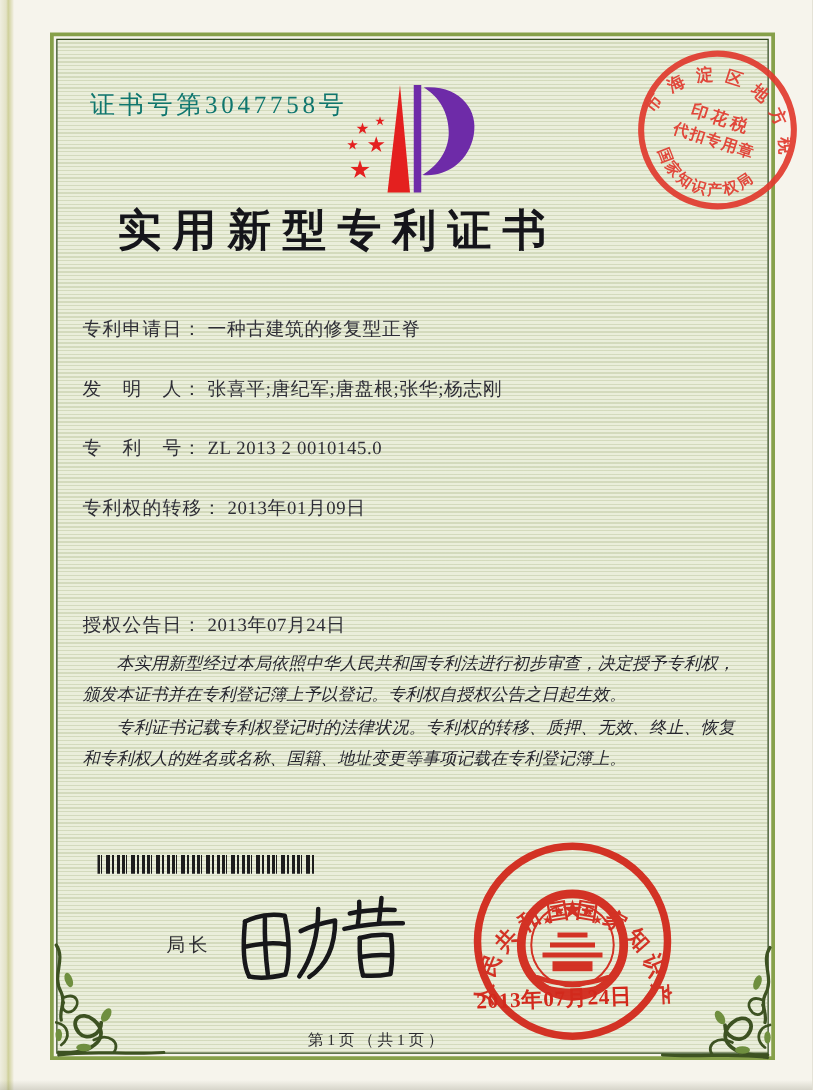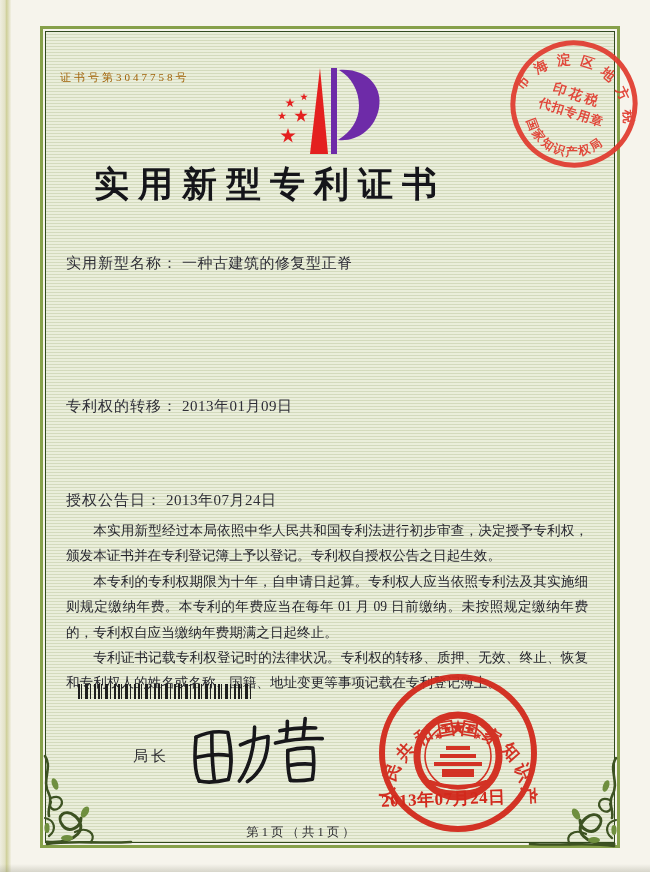--- a/index.html
+++ b/index.html
@@ -24,42 +24,42 @@
   .frame-inner {
     position:absolute; inset:2px; border:1.5px solid #31491e;
     background-color:#eaeedb;
     background-image:repeating-linear-gradient(0deg,
       rgba(158,172,118,.30) 0px, rgba(158,172,118,.30) 1px,
       rgba(255,255,255,0) 1px, rgba(255,255,255,0) 3px);
   }
   .content { position:absolute; inset:0; }
 
   .cert-no {
-    position:absolute; left:60px; top:70px; font-size:11px;
-    letter-spacing:3px; color:#a16207;
+    position:absolute; left:72px; top:70px; font-size:20px;
+    letter-spacing:3px; color:#0f766e;
   }
   .logo { position:absolute; left:252px; top:56px; width:146px; height:108px; }
   .tax-stamp {
     position:absolute; left:506px; top:36px; width:136px; height:136px;
     transform:rotate(18deg); opacity:.92;
   }
   .title {
     position:absolute; left:40px; width:460px; top:161px; text-align:center;
     font-size:35px; font-weight:bold; letter-spacing:9px; color:#15151a;
   }
   .field { position:absolute; left:66px; font-size:15px; color:#2e2e36; white-space:nowrap; }
   .field .lbl { letter-spacing:1px; }
   .field .val { margin-left:4px; letter-spacing:.5px;text-align:right; }
   .f0{top:254px}.f1{top:302px}.f2{top:349px}.f3{top:397px}.f4{top:444px}.f5{top:491px}
 
   .paras {
     position:absolute; left:66px; top:518px; width:522px;
     font-size:13.6px; line-height:25.4px; color:#26262e; text-align:justify;
   }
-  .paras p { text-indent:2em; margin:0; }
+  .paras p { text-indent:2em; margin:0;font-style:italic; }
 
   .barcode {
     position:absolute; left:78px; top:684px; width:175px; height:15px;
     background:repeating-linear-gradient(90deg,
       #1d1d1d 0 2px, rgba(0,0,0,0) 2px 3px,
       #1d1d1d 3px 4px, rgba(0,0,0,0) 4px 7px,
       #1d1d1d 7px 10px, rgba(0,0,0,0) 10px 12px,
       #1d1d1d 12px 13px, rgba(0,0,0,0) 13px 16px,
       #1d1d1d 16px 18px, rgba(0,0,0,0) 18px 20px);
   }
@@ -133,32 +133,37 @@
       <text class="seal-text" font-size="12" fill="#e13a2e">
         <textPath href="#ts-bot" startOffset="50%" text-anchor="middle" textLength="95">国家知识产权局</textPath>
       </text>
       <text class="seal-text" x="68" y="63" text-anchor="middle" font-size="13.5" letter-spacing="3" fill="#e13a2e">印花税</text>
       <text class="seal-text" x="68" y="81" text-anchor="middle" font-size="12.5" letter-spacing="1" fill="#e13a2e">代扣专用章</text>
     </svg>
 
     <div class="title">实用新型专利证书</div>
 
     <div class="field f0">
-      <span class="lbl">实用新型名称：</span><span class="val">一种古建筑的修复型正脊</span>
+      <span class="lbl">专利申请日：</span><span class="val">一种古建筑的修复型正脊</span>
+    </div>
+    <div class="field f1">
+      <span class="lbl">发　明　人：</span><span class="val">张喜平;唐纪军;唐盘根;张华;杨志刚</span>
+    </div>
+    <div class="field f2">
+      <span class="lbl">专　利　号：</span><span class="val">ZL 2013 2 0010145.0</span>
     </div>
     <div class="field f3">
       <span class="lbl">专利权的转移：</span><span class="val">2013年01月09日</span>
     </div>
     <div class="field f5">
       <span class="lbl">授权公告日：</span><span class="val">2013年07月24日</span>
     </div>
 
     <div class="paras">
       <p>本实用新型经过本局依照中华人民共和国专利法进行初步审查，决定授予专利权，颁发本证书并在专利登记簿上予以登记。专利权自授权公告之日起生效。</p>
-      <p>本专利的专利权期限为十年，自申请日起算。专利权人应当依照专利法及其实施细则规定缴纳年费。本专利的年费应当在每年 01 月 09 日前缴纳。未按照规定缴纳年费的，专利权自应当缴纳年费期满之日起终止。</p>
       <p>专利证书记载专利权登记时的法律状况。专利权的转移、质押、无效、终止、恢复和专利权人的姓名或名称、国籍、地址变更等事项记载在专利登记簿上。</p>
     </div>
 
     <div class="barcode"></div>
 
     <div class="sig-label">局长</div>
     <svg class="signature" viewBox="0 0 150 88">
       <g fill="none" stroke="#17171a" stroke-width="3.6" stroke-linecap="round" stroke-linejoin="round">
 
         <path d="M14,24 C11,44 11,60 15,68"></path>

